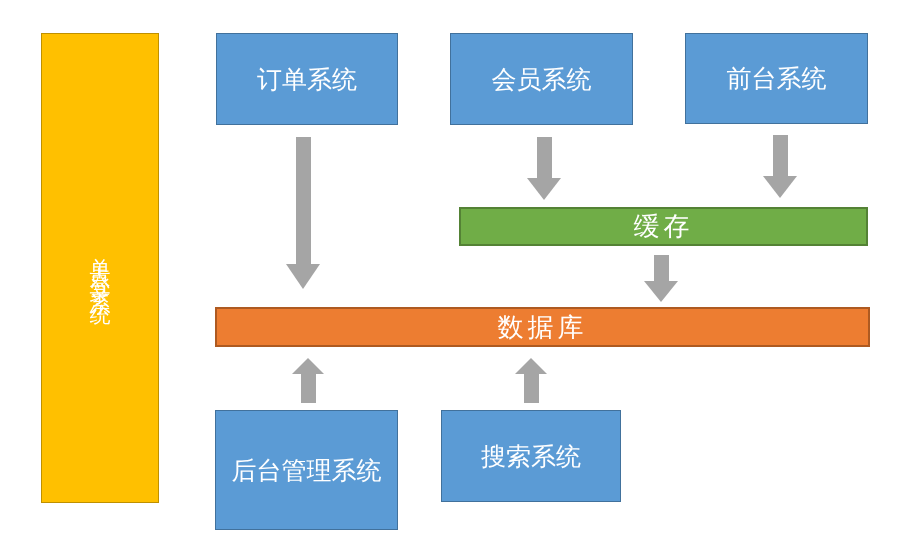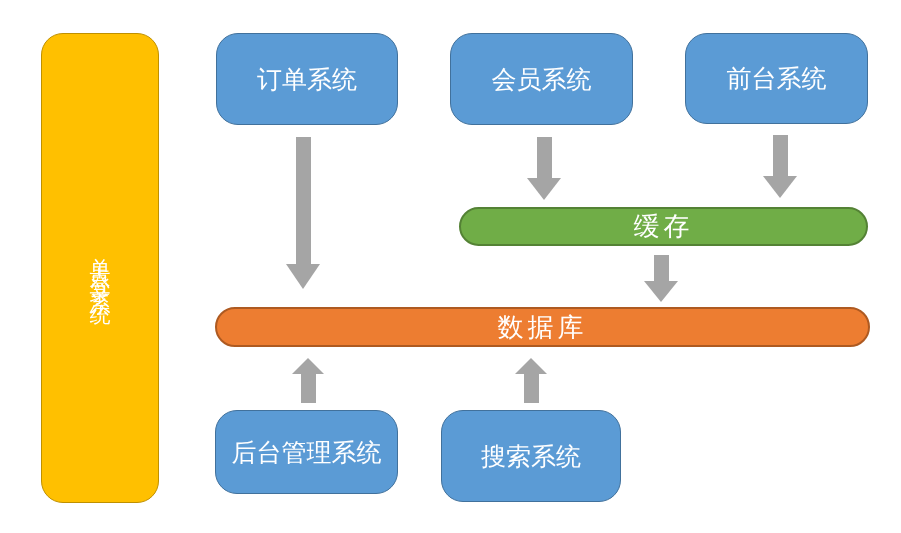--- a/index.html
+++ b/index.html
@@ -4,35 +4,34 @@
 <style>
   html,body{margin:0;padding:0;background:#fff;}
   body{font-family:"Liberation Sans","DejaVu Sans",sans-serif;}
   .canvas{position:relative;width:901px;height:533px;background:#fff;overflow:hidden;}
 
   .node{
     position:absolute;box-sizing:border-box;
     display:flex;align-items:center;justify-content:center;
     color:#fff;font-size:25px;font-weight:300;
     white-space:nowrap;
-    border-radius:22px;
   }
   .blue{background:#5B9BD5;border:1.5px solid #41719C;}
 
   .sso{left:41px;top:33px;width:118px;height:470px;background:#FFC000;border:1.5px solid #BF9000;}
   .sso .vlabel{writing-mode:vertical-rl;text-orientation:upright;font-size:21px;letter-spacing:9px;}
 
   .order{left:216px;top:33px;width:182px;height:92px;}
   .member{left:450px;top:33px;width:183px;height:92px;}
   .frontend{left:685px;top:33px;width:183px;height:91px;}
 
   .cache{left:459px;top:207px;width:409px;height:39px;background:#70AD47;border:2px solid #548235;font-size:26px;letter-spacing:4px;}
   .database{left:215px;top:307px;width:655px;height:40px;background:#ED7D31;border:2px solid #AE5A21;font-size:26px;letter-spacing:4px;}
 
-  .admin{left:215px;top:410px;width:183px;height:84px;}
+  .admin{left:215px;top:410px;width:183px;height:120px;}
   .search{left:441px;top:410px;width:180px;height:92px;}
 
   .arrow{position:absolute;display:flex;flex-direction:column;align-items:center;}
   .shaft{width:15px;background:#A5A5A5;}
   .head-down{width:0;height:0;border-left:17px solid transparent;border-right:17px solid transparent;}
   .head-up{width:0;height:0;border-left:16px solid transparent;border-right:16px solid transparent;}
 
   
   .a1{left:286px;top:137px;}
   .a1 .shaft{height:127px;}

